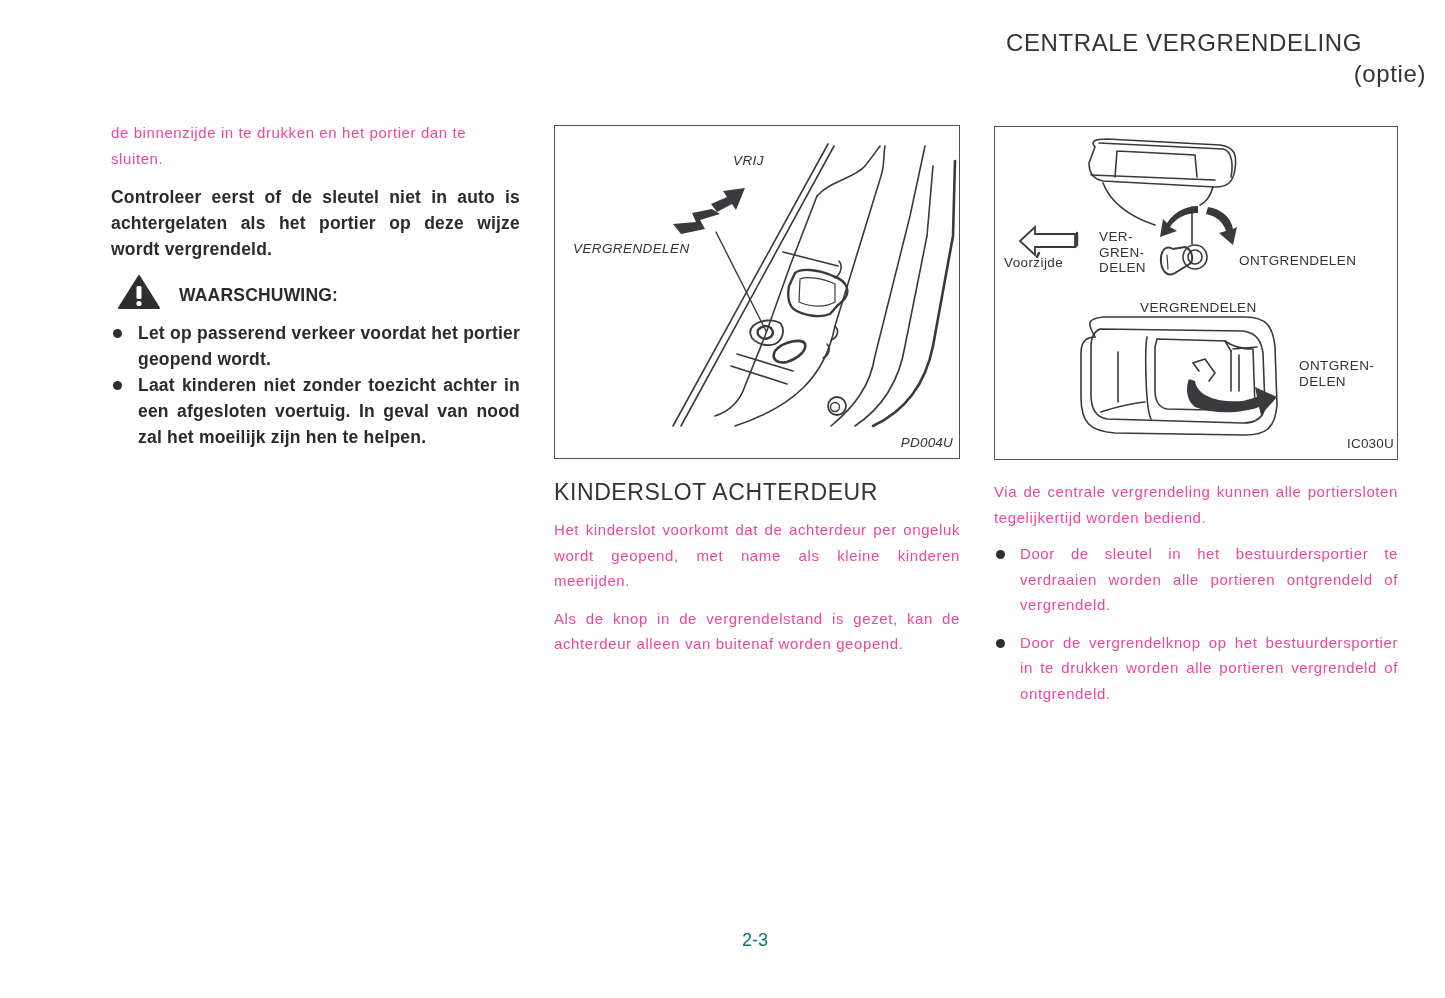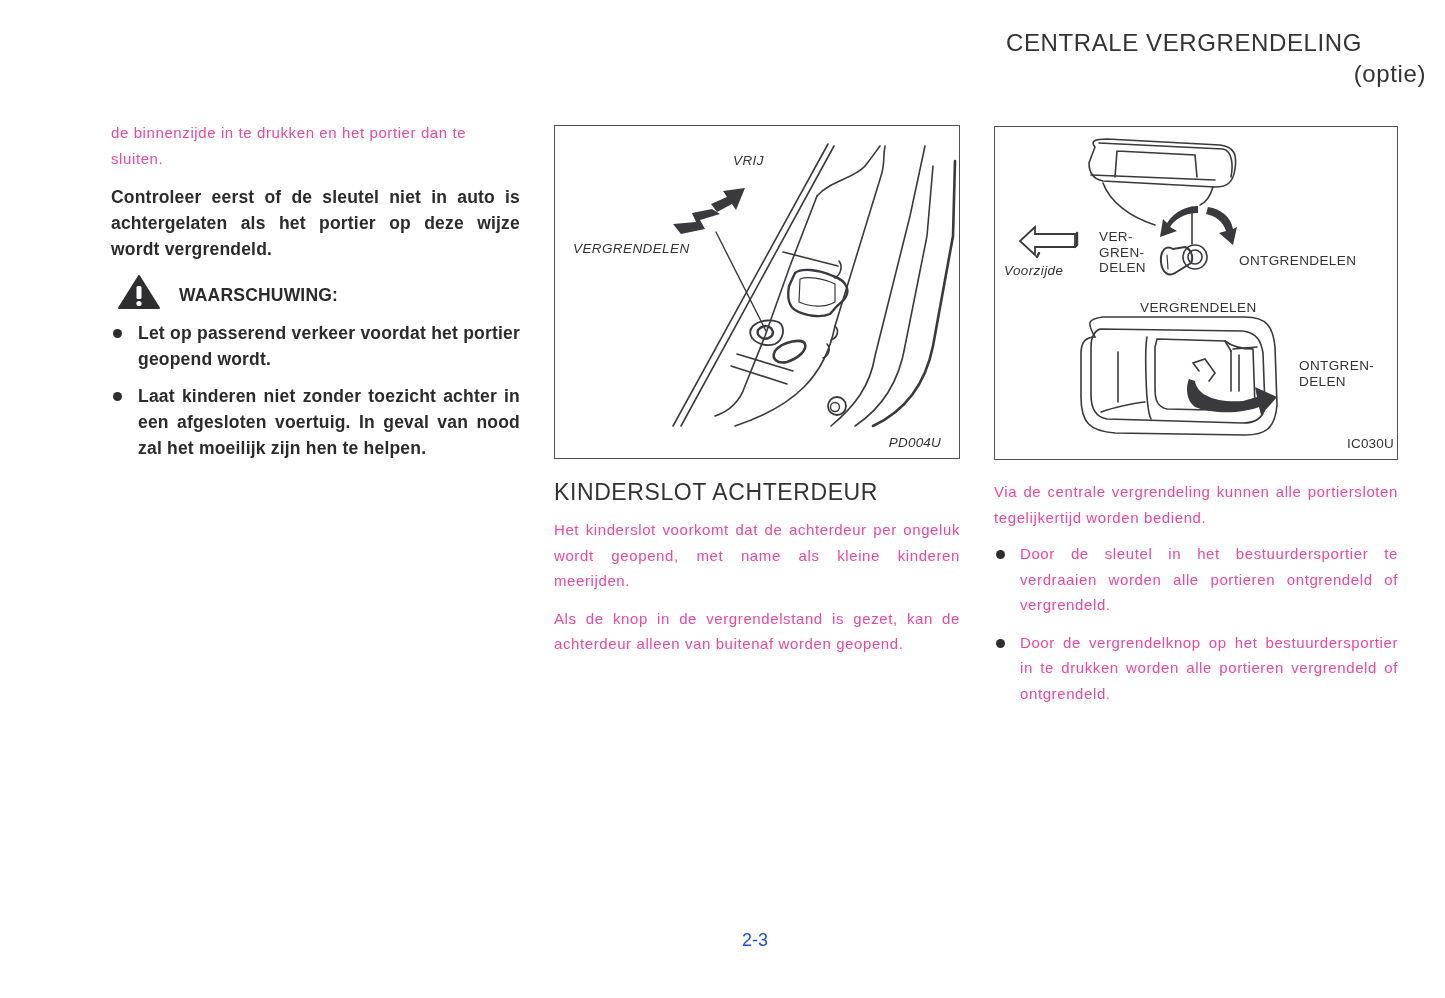--- a/index.html
+++ b/index.html
@@ -38,21 +38,21 @@
       </svg>
     </span>
     <span class="bold-text" style="margin-left:18px; margin-top:6px;">WAARSCHUWING:</span>
   </div>
 
   <ul style="margin-top:10px;">
     <li class="bullet-item bold-text justify">
       <span class="bullet-dot"></span>
       <span>Let op passerend verkeer voordat het portier geopend wordt.</span>
     </li>
-    <li class="bullet-item bold-text justify" style="margin-top:11px;">
+    <li class="bullet-item bold-text justify" style="">
       <span class="bullet-dot"></span>
       <span>Laat kinderen niet zonder toezicht achter in een afgesloten voertuig. In geval van nood zal het moeilijk zijn hen te helpen.</span>
     </li>
   </ul>
 </div>
 
 <div class="abs figure" style="left:554px; top:125px; width:406px; height:334px;font-style:italic;">
   <svg width="406" height="334" viewBox="0 0 406 334">
     <g fill="none" stroke="#3a3a3e" stroke-width="1.6" stroke-linecap="round">
 
@@ -85,21 +85,21 @@
       <line x1="161" y1="106" x2="211" y2="205" stroke-width="1.4"></line>
     </g>
 
     <g fill="#3a3a3e">
       <polygon points="118,98 141,96 137,87 157,83 165,88 145,94 150,103 126,108" transform="rotate(0)"></polygon>
       <polygon points="156,78 172,71 168,65 190,62 181,84 177,78 162,86"></polygon>
     </g>
   </svg>
   <span class="fig-label" style="left:178px; top:27px;">VRIJ</span>
   <span class="fig-label" style="left:18px; top:115px;">VERGRENDELEN</span>
-  <span class="fig-code" style="right:18px; bottom:8px;">PD004U</span>
+  <span class="fig-code" style="right:6px; bottom:8px;">PD004U</span>
 </div>
 
 <div class="abs" style="left:554px; top:478px; width:406px;">
   <h2 class="heading" style="margin:0;">KINDERSLOT ACHTERDEUR</h2>
   <p class="body-text justify" style="margin-top:10px;">Het kinderslot voorkomt dat de achterdeur per ongeluk wordt geopend, met name als kleine kinderen meerijden.</p>
   <p class="body-text justify" style="margin-top:12px;">Als de knop in de vergrendelstand is gezet, kan de achterdeur alleen van buitenaf worden geopend.</p>
 </div>
 
 <div class="abs" style="left:994px; top:28px; width:420px;margin-left:12px;">
   <div class="heading" style="font-size:24px;">CENTRALE VERGRENDELING</div>
@@ -140,21 +140,21 @@
     </g>
     <g fill="#3a3a3e">
 
       <path d="M203 86 C 190 86, 180 92, 175 100 L 182 104 L 165 110 L 168 92 L 172 96 C 180 84, 192 79, 203 79 Z"></path>
 
       <path d="M213 80 C 226 82, 236 90, 238 102 L 242 100 L 238 118 L 224 106 L 231 104 C 228 94, 220 89, 211 87 Z"></path>
 
       <path d="M200 254 C 202 268, 220 276, 248 274 L 262 270 L 260 260 L 282 270 L 266 288 L 264 280 C 248 286, 220 288, 200 280 C 192 274, 190 262, 194 252 Z"></path>
     </g>
   </svg>
-  <span class="fig-label" style="left:9px; top:136px;font-style:italic;">Voorzijde</span>
+  <span class="fig-label" style="left:9px; top:128px;">Voorzijde</span>
   <div class="abs" style="left:104px; top:102px;">
     <div class="fig-label" style="position:static;">VER-</div>
     <div class="fig-label" style="position:static;">GREN-</div>
     <div class="fig-label" style="position:static;">DELEN</div>
   </div>
   <span class="fig-label" style="left:244px; top:126px;">ONTGRENDELEN</span>
   <span class="fig-label" style="left:145px; top:173px;">VERGRENDELEN</span>
   <div class="abs" style="left:304px; top:231px;">
     <div class="fig-label" style="position:static;">ONTGREN-</div>
     <div class="fig-label" style="position:static;">DELEN</div>
@@ -169,13 +169,13 @@
       <span class="bullet-dot"></span>
       <span>Door de sleutel in het bestuurdersportier te verdraaien worden alle portieren ontgrendeld of vergrendeld.</span>
     </li>
     <li class="bullet-item body-text justify" style="padding-left:26px; margin-top:12px;">
       <span class="bullet-dot"></span>
       <span>Door de vergrendelknop op het bestuurdersportier in te drukken worden alle portieren vergrendeld of ontgrendeld.</span>
     </li>
   </ul>
 </div>
 
-<div class="abs" style="left:742px; top:930px; font-size:18px; color:#1d4ed8;">2-3</div>
+<div class="abs" style="left:742px; top:930px; font-size:18px; color:#0f766e;">2-3</div>
 
 </body></html>

